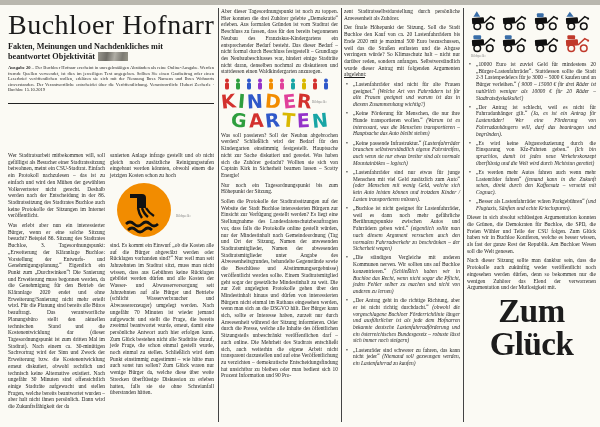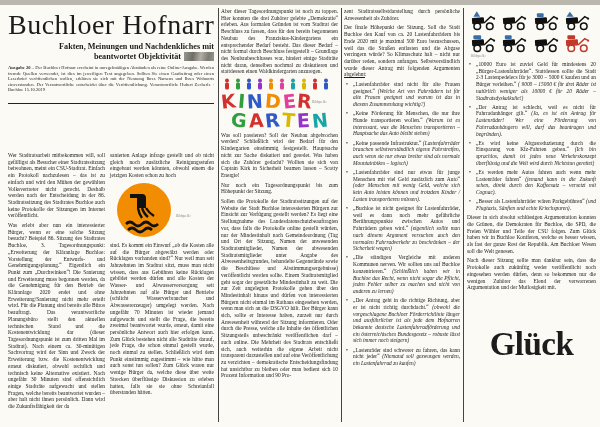--- a/index.html
+++ b/index.html
@@ -5,21 +5,21 @@
   html,body{margin:0;padding:0;}
   body{
     width:600px;height:427px;overflow:hidden;position:relative;
     background:#fbfaf4;color:#1c1c1c;
     font-family:"Liberation Serif","DejaVu Serif",serif;
   }
   .topstrip{position:absolute;left:0;top:0;width:600px;height:5px;background:#b9b7ae;}
   
   .masthead{position:absolute;left:8px;top:10px;width:206px;}
   .mh-title{font-size:28px;line-height:30px;text-align:right;letter-spacing:.5px;white-space:nowrap;}
-  .mh-sub{font-size:8.2px;font-weight:bold;text-align:right;line-height:9.5px;margin-top:2px;}
+  .mh-sub{font-size:8.2px;font-weight:bold;text-align:left;line-height:9.5px;margin-top:2px;}
   .mh-img{display:inline-block;width:30px;height:9px;vertical-align:-2px;margin-left:3px;
     background:linear-gradient(100deg,#9a988f 0%,#6f6d66 30%,#b0aea5 55%,#7c7a72 80%,#989689 100%);}
   .mh-imprint{font-size:4.6px;line-height:5.6px;text-align:justify;margin-top:4px;color:#2a2a2a;}
   .mh-imprint b{font-weight:bold;}
   .mh-rule{position:absolute;left:8px;top:103px;width:206px;height:0;border-top:.8px solid #222;}
   
   .headline{position:absolute;left:8px;top:106px;width:206px;text-align:center;
     font-size:25px;font-weight:bold;line-height:25px;letter-spacing:-.3px;}
   
   .col{position:absolute;top:8px;font-size:5.4px;line-height:6.7px;text-align:justify;hyphens:auto;}
@@ -221,16 +221,16 @@
   </div>
   <div class="caption bikecap">Bildquelle:</div>
   <div class="bullet"><span class="q">„10000 Euro ist zuviel Geld für mindestens 20 „Bürger-Lastenfahrräder“. Stattdessen sollte die Stadt 2-3 Lastenpedelecs für je 3000 – 5000 € kaufen und an Bürger verleihen.“ </span><span class="cm">( 9000 – 15000 € für drei Räder ist natürlich weniger als 10000 € für 20 Räder – Stadtratsdyskalkulie!)</span></div>
   <div class="bullet"><span class="q">„Der Antrag ist schlecht, weil es nicht für Fahrradanhänger gilt.“ </span><span class="cm">(Ja, es ist ein Antrag für Lastenräder! Wer eine Förderung von Fahrradanhängern will, darf das beantragen und begründen).</span></div>
   <div class="bullet"><span class="q">„Es wird keine Abgasreduzierung durch die Einsparung von Kfz-Fahrten geben.“ </span><span class="cm">(Ich bin sprachlos, damit ist jedes neue Verkehrskonzept überflüssig und die Welt wird durch Nichtstun gerettet)</span></div>
   <div class="bullet"><span class="q">„Es werden mehr Autos fahren auch wenn mehr Lastenräder fahren“ </span><span class="cm">(jemand kann in die Zukunft sehen, direkt durch den Kaffeesatz – versetzt mit Cognac).</span></div>
   <div class="bullet"><span class="q">„Besser als Lastenfahrräder wären Parkgebühren“ </span><span class="cm">(und Flugtaxis, Sänften und echte Kriechspuren).</span></div>
   <p>Dieser in sich absolut schlüssigen Argumentation konnten die Grünen, die Demokraten für Buchloe, die SPD, die Freien Wähler und Teile der CSU folgen. Zum Glück haben wir in Buchloe Koniferen, welche es besser wissen, als fast der ganze Rest der Republik. Am Buchloer Wesen soll die Welt genesen.</p>
   <p>Nach dieser Sitzung sollte man dankbar sein, dass die Protokolle auch zukünftig weder veröffentlicht noch eingesehen werden dürfen, denn so bekommen nur die wenigen Zuhörer das Elend der verworrenen Argumentation und der Mutlosigkeit mit.</p>
   <div class="zg">
-    <br>
+    <span>Zum</span><br>
     <span>Glück</span>
   </div>
 </div>
 
 </body></html>

